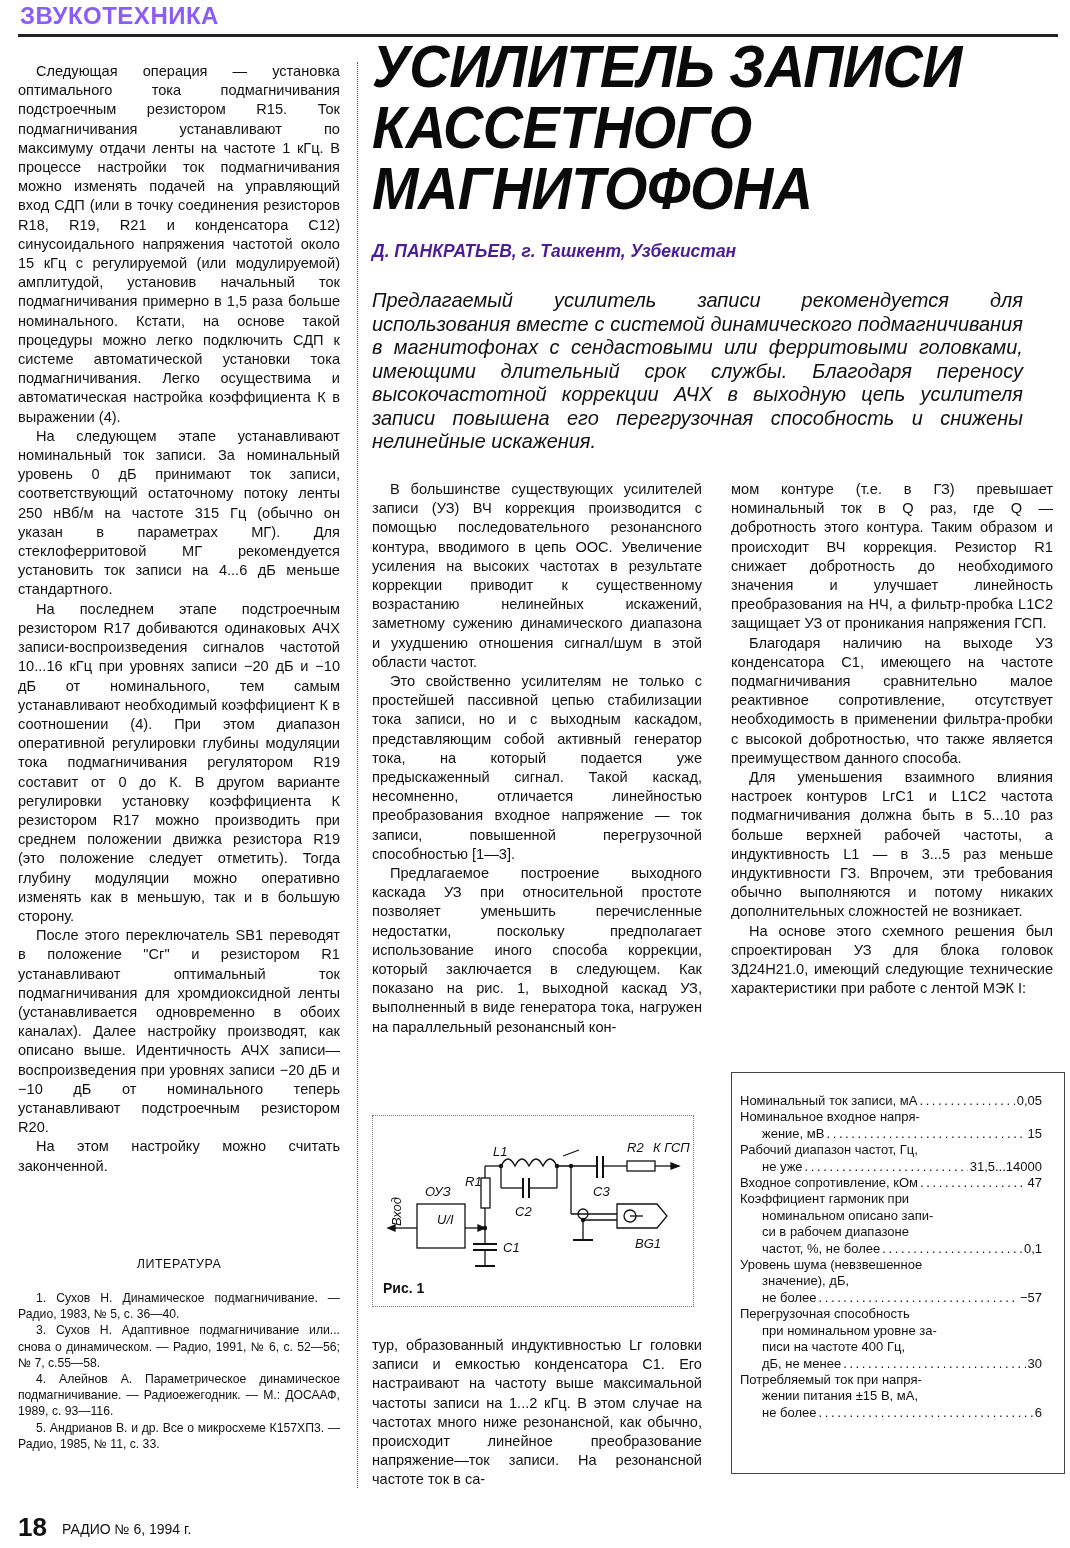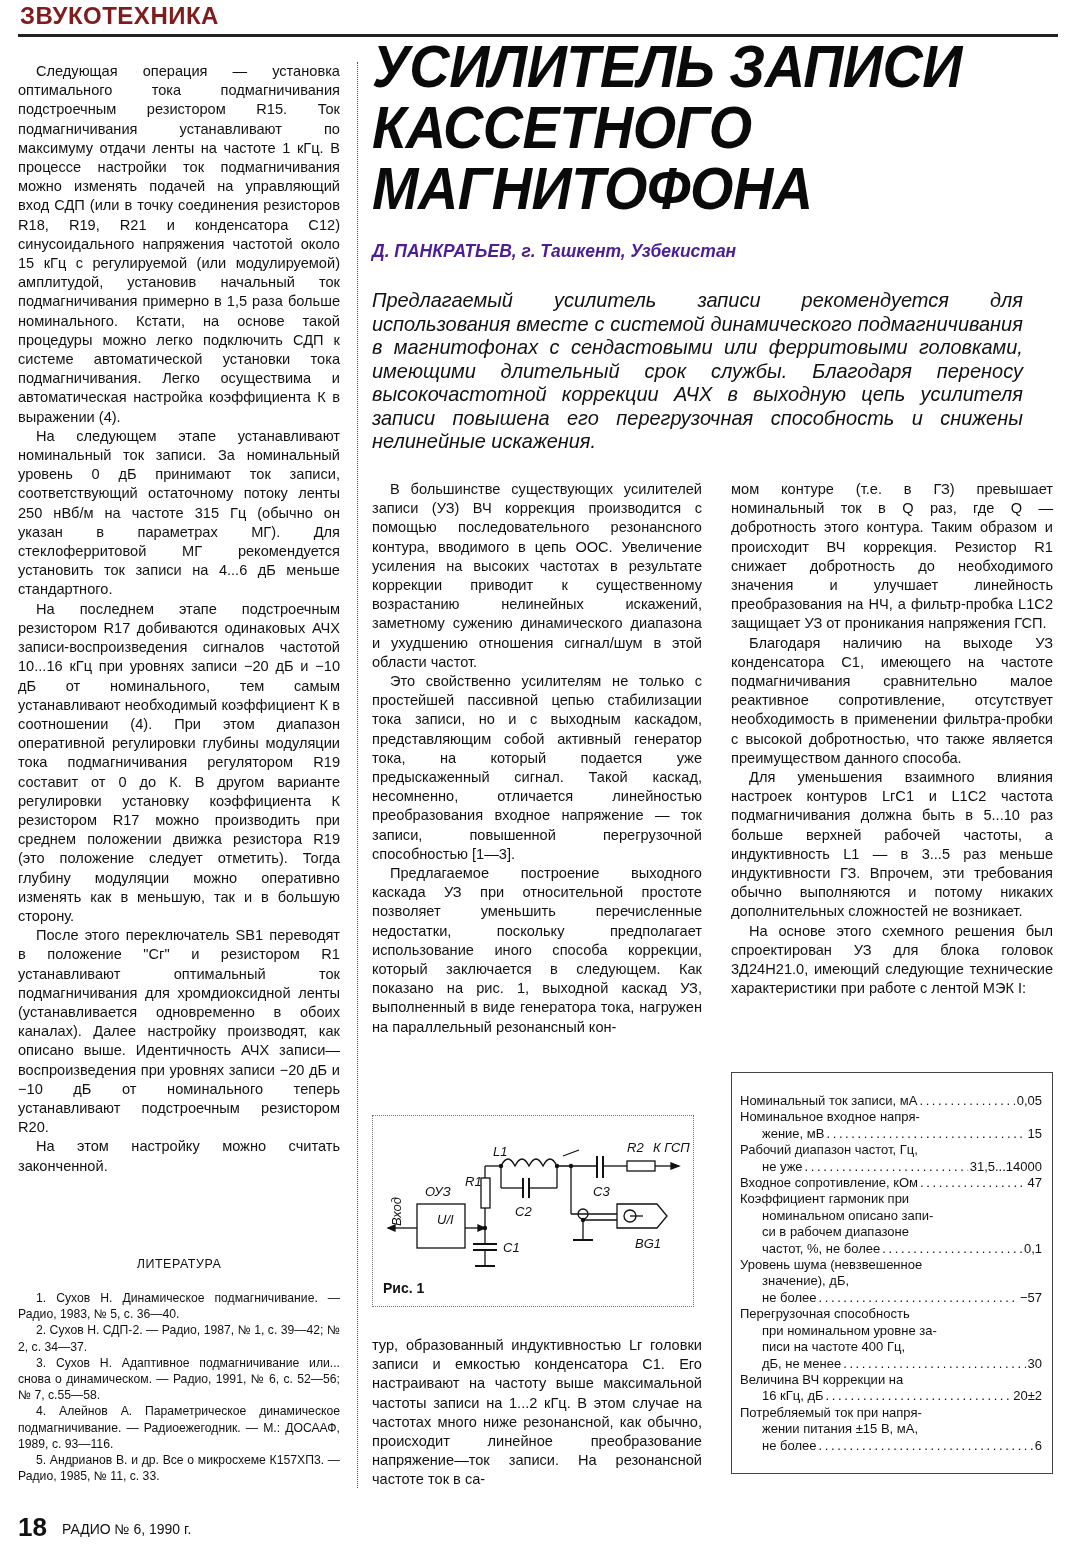--- a/index.html
+++ b/index.html
@@ -1,36 +1,36 @@
 <!DOCTYPE html>
 <html><head>
   <meta charset="utf-8">
   <style>
     html, body { margin: 0; padding: 0; background: #ffffff; }
     body { width: 1070px; height: 1548px; position: relative; overflow: hidden; color: #111; font-family: "Liberation Sans", sans-serif; }
     .abs { position: absolute; }
-    .section-title { left: 20px; top: 2px; font-size: 24px; font-weight: bold; letter-spacing: 0.5px; color: #7f1d1d; }
+    .section-title { left: 20px; top: 2px; font-size: 24px; font-weight: bold; letter-spacing: 0.5px; color: #8b5cf6; }
     .top-rule { left: 18px; top: 34px; width: 1040px; height: 3px; background: #222; }
     .col { position: absolute; font-size: 14.6px; line-height: 19.2px; text-align: justify; }
     .col p { margin: 0; text-indent: 18px; }
     .col p.noindent { text-indent: 0; }
     .col-left { left: 18px; top: 62px; width: 322px; }
     .vrule { left: 357px; top: 62px; width: 1px; height: 1426px; border-left: 1px dotted #555; }
     .title { left: 372px; top: 36px; width: 690px; font-size: 60px; line-height: 61px; font-weight: bold; font-style: italic; letter-spacing: -0.5px; transform: scaleX(0.93); transform-origin: left; color: #0a0a0a; }
     .author { left: 372px; top: 241px; font-size: 17.5px; font-weight: bold; font-style: italic; color: #4c1d95; }
     .lead { left: 372px; top: 288px; width: 678px; font-size: 20.8px; line-height: 23.5px; font-style: italic; text-align: justify; transform: scaleX(0.96); transform-origin: left; color: #111; }
     .col-mid { left: 372px; top: 480px; width: 330px; }
     .col-right { left: 731px; top: 480px; width: 322px; }
     .col-mid2 { left: 372px; top: 1336px; width: 330px; }
     .figure { left: 372px; top: 1115px; width: 320px; height: 190px; border: 1px dotted #777; }
     .fig-caption { left: 10px; bottom: 10px; font-size: 14px; font-weight: bold; }
     .refs-title { left: 18px; top: 1257px; width: 322px; text-align: center; font-size: 12.5px; letter-spacing: 0.5px; }
     .refs { left: 18px; top: 1290px; width: 322px; font-size: 12.2px; line-height: 16.2px; text-align: justify; }
     .refs p { margin: 0; text-indent: 18px; }
-    .specs-box { left: 731px; top: 1072px; width: 320px; height: 400px; border: 1px solid #444; }
+    .specs-box { left: 731px; top: 1072px; width: 320px; height: 400px; border: 1px solid #444; padding-left: 12px; }
     .specs { position: absolute; left: 8px; top: 20px; width: 302px; font-size: 13px; line-height: 16.4px; }
     .spec-row { display: block; }
     .spec-line { display: flex; align-items: baseline; }
     .spec-line .lbl { white-space: nowrap; }
     .spec-line .dots { flex: 1; overflow: hidden; white-space: nowrap; margin: 0 2px; }
     .spec-line .dots::before { content: ". . . . . . . . . . . . . . . . . . . . . . . . . . . . . . . . . . . . . . . . . . . . . ."; letter-spacing: -0.5px; }
     .spec-line .val { white-space: nowrap; }
     .indent { padding-left: 22px; }
     .footer-num { left: 18px; top: 1512px; font-size: 26px; font-weight: bold; }
     .footer-text { left: 62px; top: 1521px; font-size: 14px; }
@@ -45,21 +45,20 @@
   <p>Следующая операция — установка оптимального тока подмагничивания подстроечным резистором R15. Ток подмагничивания устанавливают по максимуму отдачи ленты на частоте 1 кГц. В процессе настройки ток подмагничивания можно изменять подачей на управляющий вход СДП (или в точку соединения резисторов R18, R19, R21 и конденсатора С12) синусоидального напряжения частотой около 15 кГц с регулируемой (или модулируемой) амплитудой, установив начальный ток подмагничивания примерно в 1,5 раза больше номинального. Кстати, на основе такой процедуры можно легко подключить СДП к системе автоматической установки тока подмагничивания. Легко осуществима и автоматическая настройка коэффициента К в выражении (4).</p>
   <p>На следующем этапе устанавливают номинальный ток записи. За номинальный уровень 0 дБ принимают ток записи, соответствующий остаточному потоку ленты 250 нВб/м на частоте 315 Гц (обычно он указан в параметрах МГ). Для стеклоферритовой МГ рекомендуется установить ток записи на 4...6 дБ меньше стандартного.</p>
   <p>На последнем этапе подстроечным резистором R17 добиваются одинаковых АЧХ записи-воспроизведения сигналов частотой 10...16 кГц при уровнях записи −20 дБ и −10 дБ от номинального, тем самым устанавливают необходимый коэффициент К в соотношении (4). При этом диапазон оперативной регулировки глубины модуляции тока подмагничивания регулятором R19 составит от 0 до К. В другом варианте регулировки установку коэффициента К резистором R17 можно производить при среднем положении движка резистора R19 (это положение следует отметить). Тогда глубину модуляции можно оперативно изменять как в меньшую, так и в большую сторону.</p>
   <p>После этого переключатель SB1 переводят в положение "Сг" и резистором R1 устанавливают оптимальный ток подмагничивания для хромдиоксидной ленты (устанавливается одновременно в обоих каналах). Далее настройку производят, как описано выше. Идентичность АЧХ записи—воспроизведения при уровнях записи −20 дБ и −10 дБ от номинального теперь устанавливают подстроечным резистором R20.</p>
   <p>На этом настройку можно считать законченной.</p>
 </div>
 
 <div class="abs refs-title">ЛИТЕРАТУРА</div>
 <div class="abs refs">
   <p>1. Сухов Н. Динамическое подмагничивание. — Радио, 1983, № 5, с. 36—40.</p>
-  <p>2. Сухов Н. СДП-2. — Радио, 1987, № 1, с. 39—42; № 2, с. 34—37.</p>
   <p>3. Сухов Н. Адаптивное подмагничивание или... снова о динамическом. — Радио, 1991, № 6, с. 52—56; № 7, с.55—58.</p>
   <p>4. Алейнов А. Параметрическое динамическое подмагничивание. — Радиоежегодник. — М.: ДОСААФ, 1989, с. 93—116.</p>
   <p>5. Андрианов В. и др. Все о микросхеме К157ХП3. — Радио, 1985, № 11, с. 33.</p>
 </div>
 
 <div class="abs vrule"></div>
 
 <div class="abs title">
   <div>УСИЛИТЕЛЬ ЗАПИСИ</div>
   <div>КАССЕТНОГО</div>
@@ -215,33 +214,25 @@
         <div>Перегрузочная способность</div>
         <div class="indent">при номинальном уровне за-</div>
         <div class="indent">писи на частоте 400 Гц,</div>
         <div class="spec-line indent">
           <span class="lbl">дБ, не менее</span>
           <span class="dots"></span>
           <span class="val">30</span>
         </div>
       </div>
       <div class="spec-row">
-        <div>Величина ВЧ коррекции на</div>
-        <div class="spec-line indent">
-          <span class="lbl">16 кГц, дБ</span>
-          <span class="dots"></span>
-          <span class="val">20±2</span>
-        </div>
-      </div>
-      <div class="spec-row">
         <div>Потребляемый ток при напря-</div>
         <div class="indent">жении питания ±15 В, мА,</div>
         <div class="spec-line indent">
           <span class="lbl">не более</span>
           <span class="dots"></span>
           <span class="val">6</span>
         </div>
       </div>
     </div>
 </div>
 
 <div class="abs footer-num">18</div>
-<div class="abs footer-text">РАДИО № 6, 1990 г.</div>
+<div class="abs footer-text">РАДИО № 6, 1994 г.</div>
 
 </body></html>

